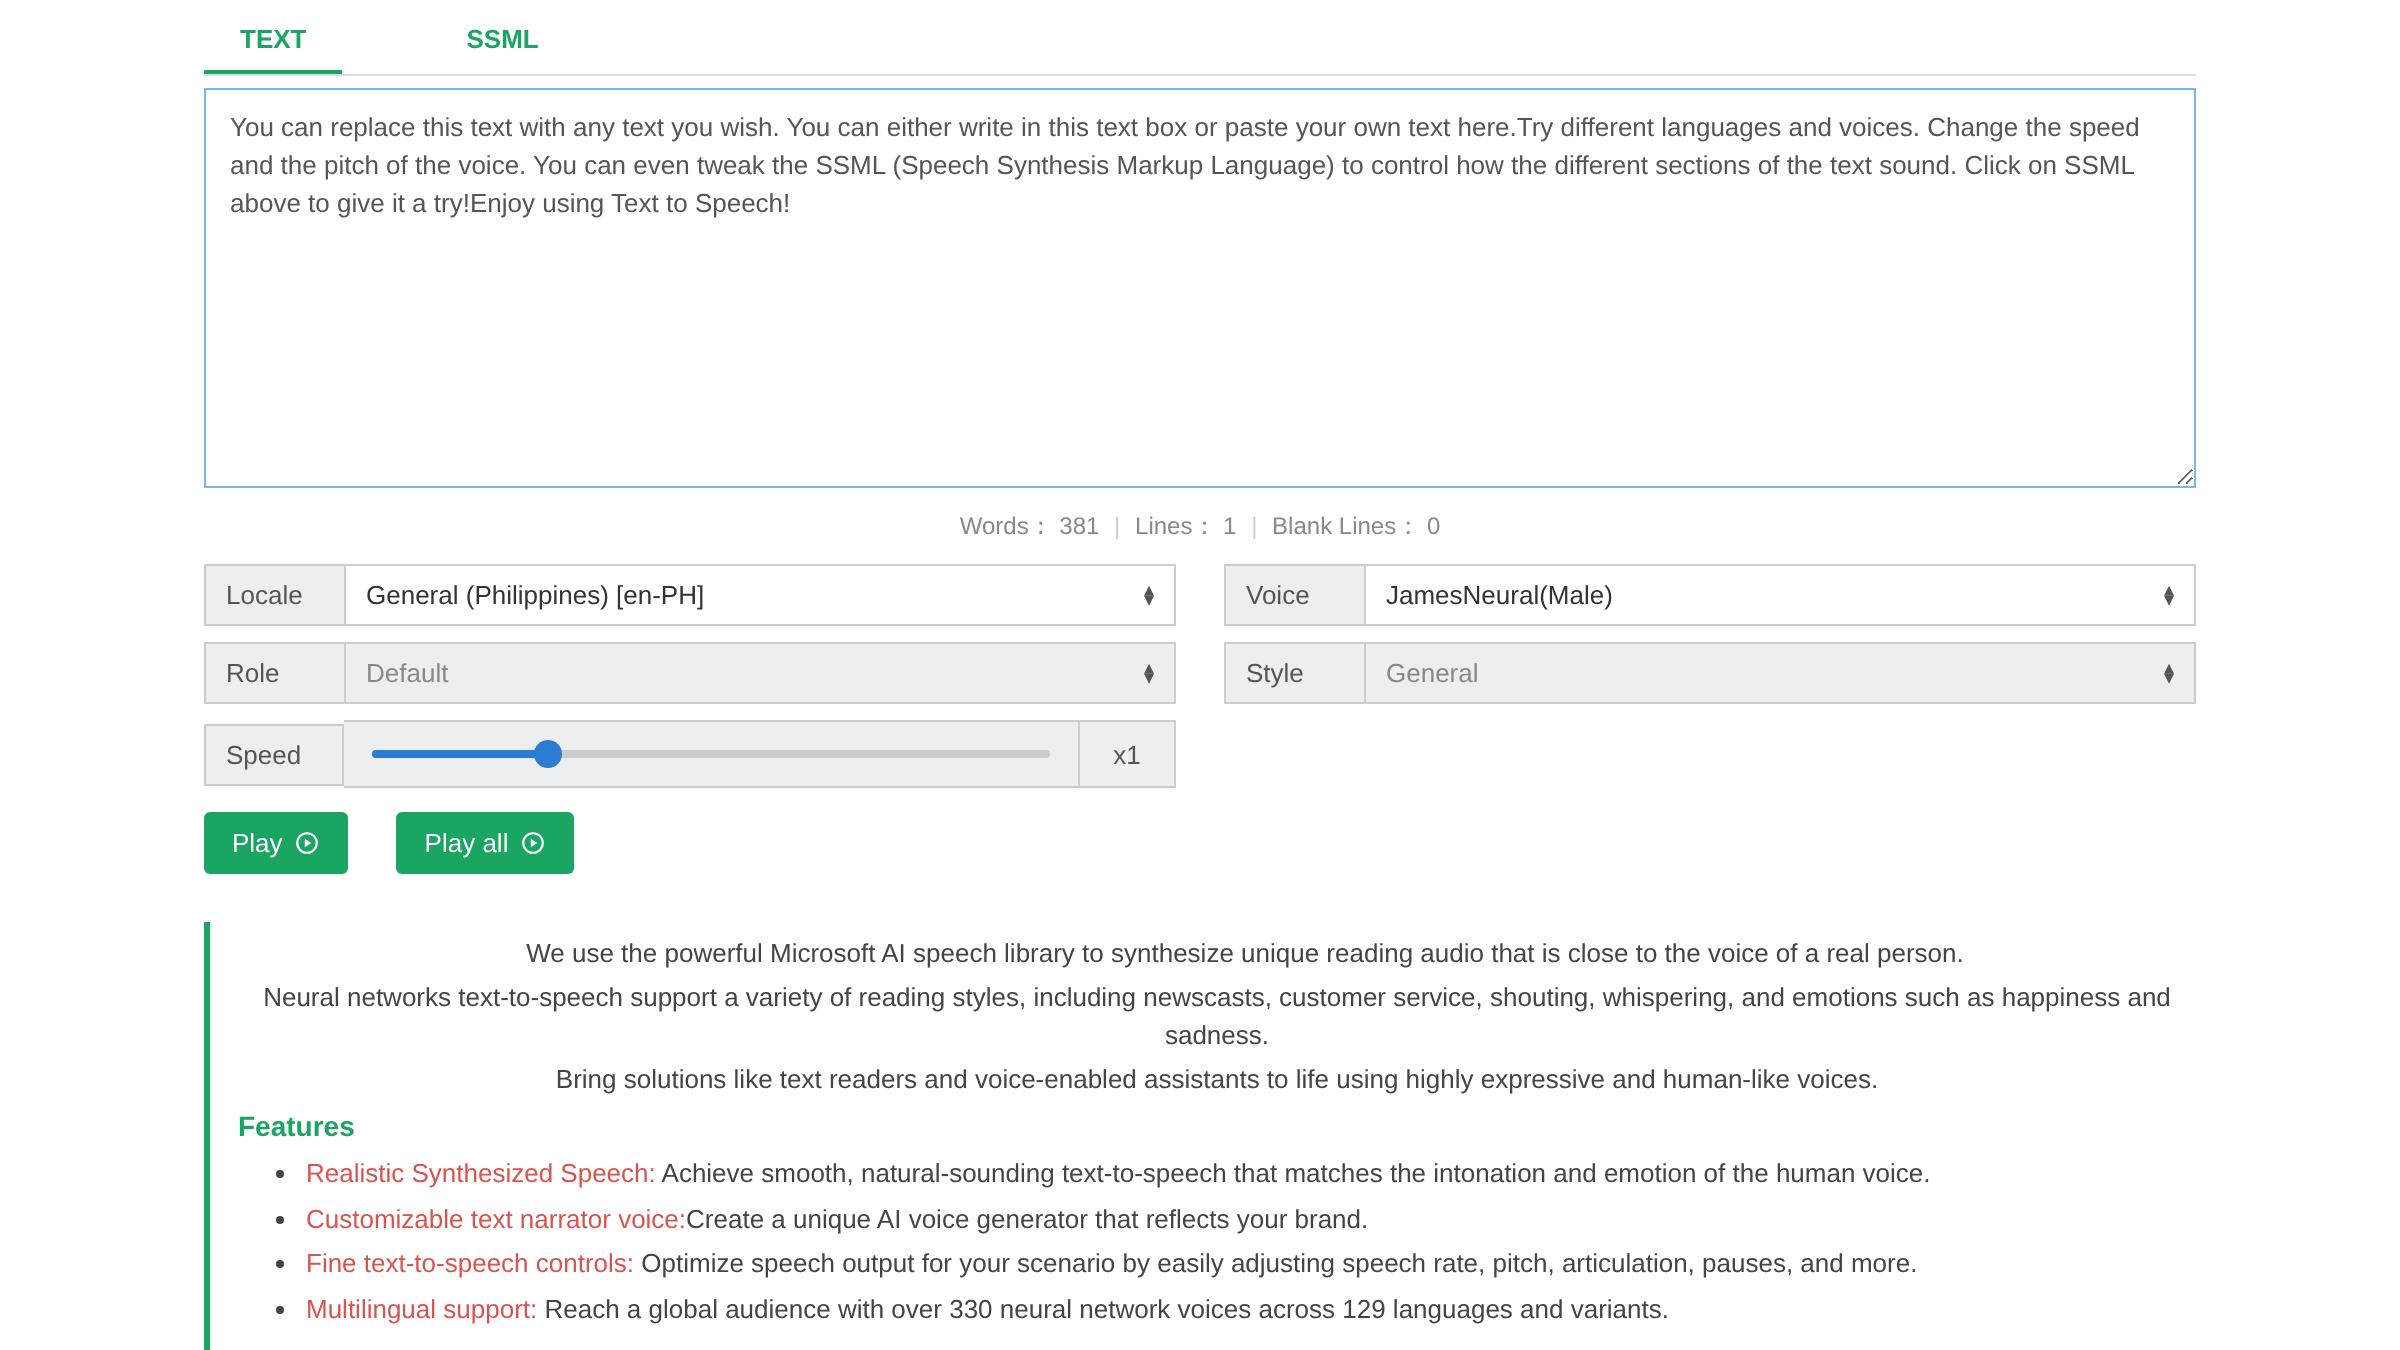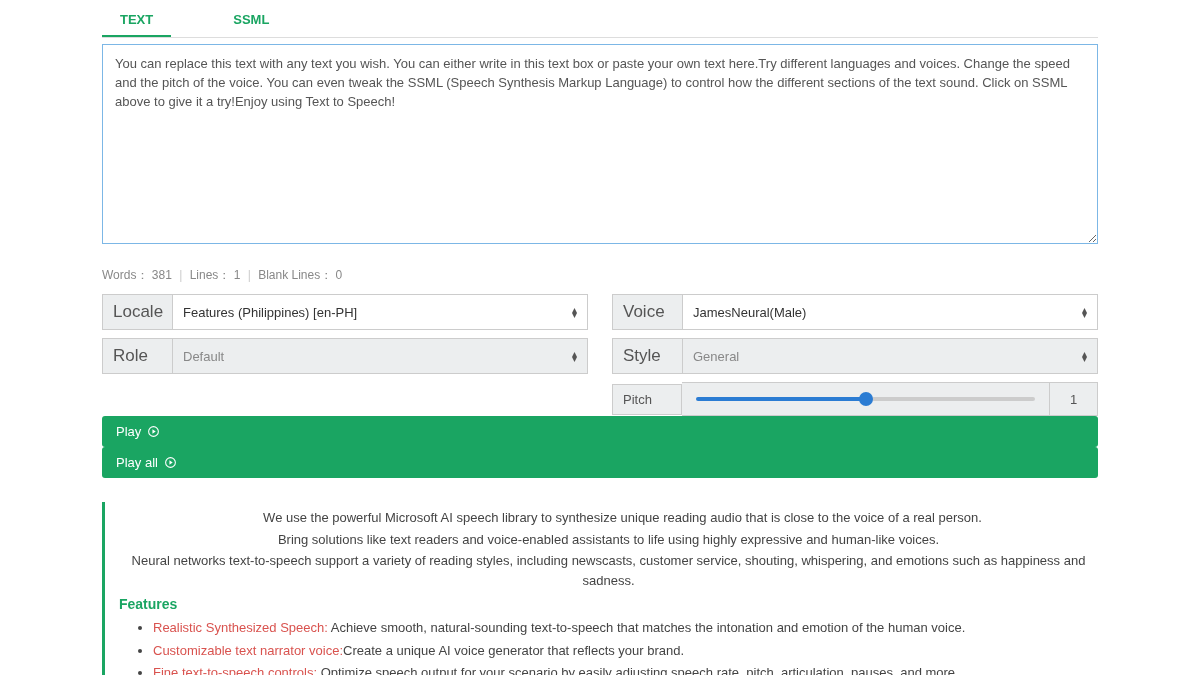--- a/index.html
+++ b/index.html
@@ -42,24 +42,24 @@
     border: 1px solid #7cb7e6;
     padding: 10px 12px;
     font-family: inherit;
     font-size: 13px;
     color: #555;
     line-height: 1.45;
     resize: both;
     outline: none;
   }
   .stats {
-    text-align: left;
+    text-align: center;
     color: #888;
     font-size: 12px;
-    margin-top: 20px;
+    margin-top: 8px;
   }
   .stats .sep { margin: 0 4px; color: #ccc; }
   .controls-row {
     display: flex;
     gap: 24px;
     margin-top: 10px;
   }
   .col {
     flex: 1;
     display: flex;
@@ -68,21 +68,21 @@
   }
   .field {
     display: flex;
     align-items: stretch;
   }
   .field .label {
     width: 70px;
     background: #eceeef;
     color: #555;
     padding: 7px 10px;
-    font-size: 17px;
+    font-size: 13px;
     border: 1px solid #ccc;
     border-right: none;
     display: flex;
     align-items: center;
   }
   .field .select {
     flex: 1;
     border: 1px solid #ccc;
     background: #fff;
     padding: 7px 10px;
@@ -165,22 +165,22 @@
     border: 1px solid #ccc;
     border-left: none;
     height: 34px;
     display: flex;
     align-items: center;
     justify-content: center;
     background: #eceeef;
   }
   .buttons-row {
     display: flex;
-    gap: 0;
-    flex-direction: column;
+    gap: 24px;
+    margin-top: 12px;
   }
   .btn {
     padding: 8px 14px;
     border: none;
     border-radius: 3px;
     color: #fff;
     font-size: 13px;
     cursor: pointer;
     display: flex;
     align-items: center;
@@ -254,53 +254,53 @@
     <span class="sep">|</span>
     <span>Blank Lines：</span>
     <span>0</span>
   </div>
 
   <div class="controls-row">
     <div class="col">
       <div class="field">
         <div class="label">Locale</div>
         <div class="select">
-          <span>Features (Philippines) [en-PH]</span>
+          <span>General (Philippines) [en-PH]</span>
           <span class="caret">▴<br>▾</span>
         </div>
       </div>
       <div class="field">
         <div class="label">Role</div>
         <div class="select disabled">
           <span>Default</span>
           <span class="caret">▴<br>▾</span>
         </div>
+      </div>
+      <div class="slider-field">
+        <div class="label">Speed</div>
+        <div class="slider-wrap">
+          <input id="speed-slider" type="range" min="0" max="100" value="25" style="">
+        </div>
+        <div class="slider-value">x1</div>
       </div>
     </div>
     <div class="col">
       <div class="field">
         <div class="label">Voice</div>
         <div class="select">
           <span>JamesNeural(Male)</span>
           <span class="caret">▴<br>▾</span>
         </div>
       </div>
       <div class="field">
         <div class="label">Style</div>
         <div class="select disabled">
           <span>General</span>
           <span class="caret">▴<br>▾</span>
         </div>
-      </div>
-      <div class="slider-field">
-        <div class="label">Pitch</div>
-        <div class="slider-wrap">
-          <input id="pitch-slider" type="range" min="0" max="100" value="50" style="">
-        </div>
-        <div class="slider-value">1</div>
       </div>
     </div>
   </div>
 
   <div class="buttons-row">
     <button class="btn btn-green">
       <span>Play</span>
       <svg viewBox="0 0 24 24" fill="none" stroke="#fff" stroke-width="2">
           <circle cx="12" cy="12" r="9"></circle>
           <path d="M10 8l6 4-6 4V8z" fill="#fff" stroke="none"></path>
@@ -310,22 +310,22 @@
       <span>Play all</span>
       <svg viewBox="0 0 24 24" fill="none" stroke="#fff" stroke-width="2">
           <circle cx="12" cy="12" r="9"></circle>
           <path d="M10 8l6 4-6 4V8z" fill="#fff" stroke="none"></path>
         </svg>
     </button>
   </div>
 
   <div class="info">
     <p class="indent">We use the powerful Microsoft AI speech library to synthesize unique reading audio that is close to the voice of a real person.</p>
+    <p>Neural networks text-to-speech support a variety of reading styles, including newscasts, customer service, shouting, whispering, and emotions such as happiness and sadness.</p>
     <p>Bring solutions like text readers and voice-enabled assistants to life using highly expressive and human-like voices.</p>
-    <p>Neural networks text-to-speech support a variety of reading styles, including newscasts, customer service, shouting, whispering, and emotions such as happiness and sadness.</p>
 
     <h3>Features</h3>
     <ul id="features-list">
         <li><span class="hl">Realistic Synthesized Speech:</span><span> Achieve smooth, natural-sounding text-to-speech that matches the intonation and emotion of the human voice.</span></li>
         <li><span class="hl">Customizable text narrator voice:</span><span>Create a unique AI voice generator that reflects your brand.</span></li>
         <li><span class="hl">Fine text-to-speech controls:</span><span> Optimize speech output for your scenario by easily adjusting speech rate, pitch, articulation, pauses, and more.</span></li>
         <li><span class="hl">Multilingual support:</span><span> Reach a global audience with over 330 neural network voices across 129 languages and variants.</span></li>
       </ul>
 
   </div>

